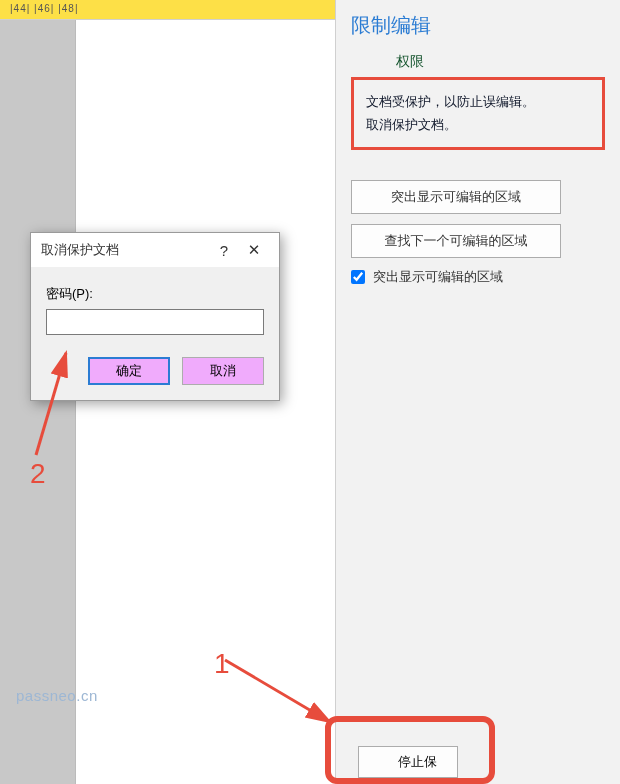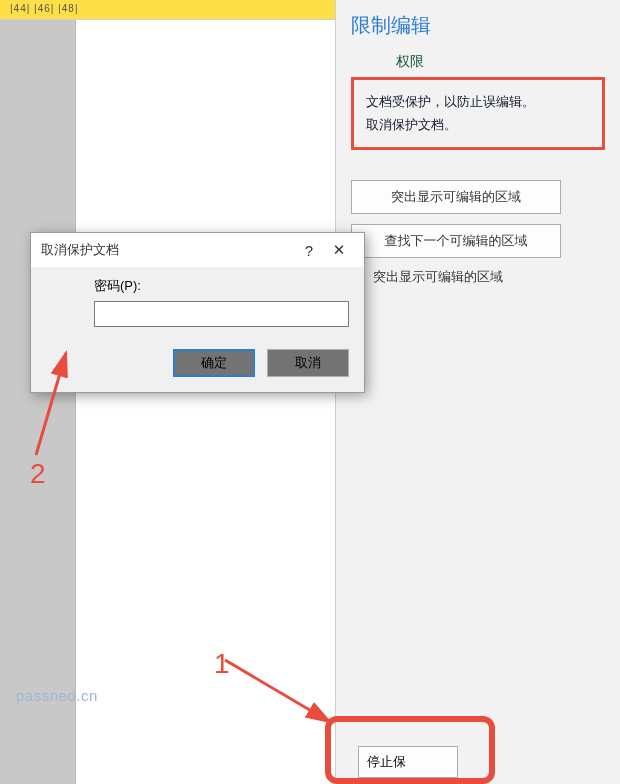--- a/index.html
+++ b/index.html
@@ -99,32 +99,32 @@
       height: 68px;
       border: 6px solid #e74c3c;
       border-radius: 12px;
       background: transparent;
     }
     .stop-btn {
       position: absolute;
       bottom: 6px;
       left: 358px;
       width: 100px;
-      padding: 6px 8px;
+      padding: 6px 20px;
       background: #fdfdfd;
       border: 1px solid #acacac;
       font-size: 13px;
-      text-align: left;
+      text-align: right;
       cursor: pointer;
     }
     .dialog {
       position: absolute;
       top: 232px;
       left: 30px;
-      width: 335px;
+      width: 250px;
       background: #f0f0f0;
       border: 1px solid #9a9a9a;
       box-shadow: 3px 3px 12px rgba(0,0,0,0.35);
     }
     .dialog-title {
       display: flex;
       align-items: center;
       padding: 8px 10px;
       font-size: 13px;
       color: #333;
@@ -132,42 +132,41 @@
     }
     .dialog-title .t { flex: 1; }
     .dialog-title .ico {
       width: 30px;
       text-align: center;
       font-size: 15px;
       cursor: pointer;
       color: #333;
     }
     .dialog-body {
-      padding: 10px 15px 15px;
-      margin-left: 48px;
+      padding: 18px 15px 15px;
     }
     .field-label { font-size: 13px; margin-bottom: 6px; }
     .pw-input {
       width: 100%;
       height: 26px;
       border: 1px solid #7a7a7a;
       background: #fff;
       padding: 2px 6px;
       font-size: 13px;
     }
     .dialog-actions {
       display: flex;
       justify-content: flex-end;
       gap: 12px;
       margin-top: 22px;
     }
     .dlg-btn {
       width: 82px;
       height: 28px;
-      background: #737373;
+      background: #f0abfc;
       border: 1px solid #adadad;
       font-size: 13px;
       cursor: pointer;
     }
     .dlg-btn.primary {
       border: 2px solid #2b7cd3;
     }
     .watermark {
       position: absolute;
       bottom: 80px;

